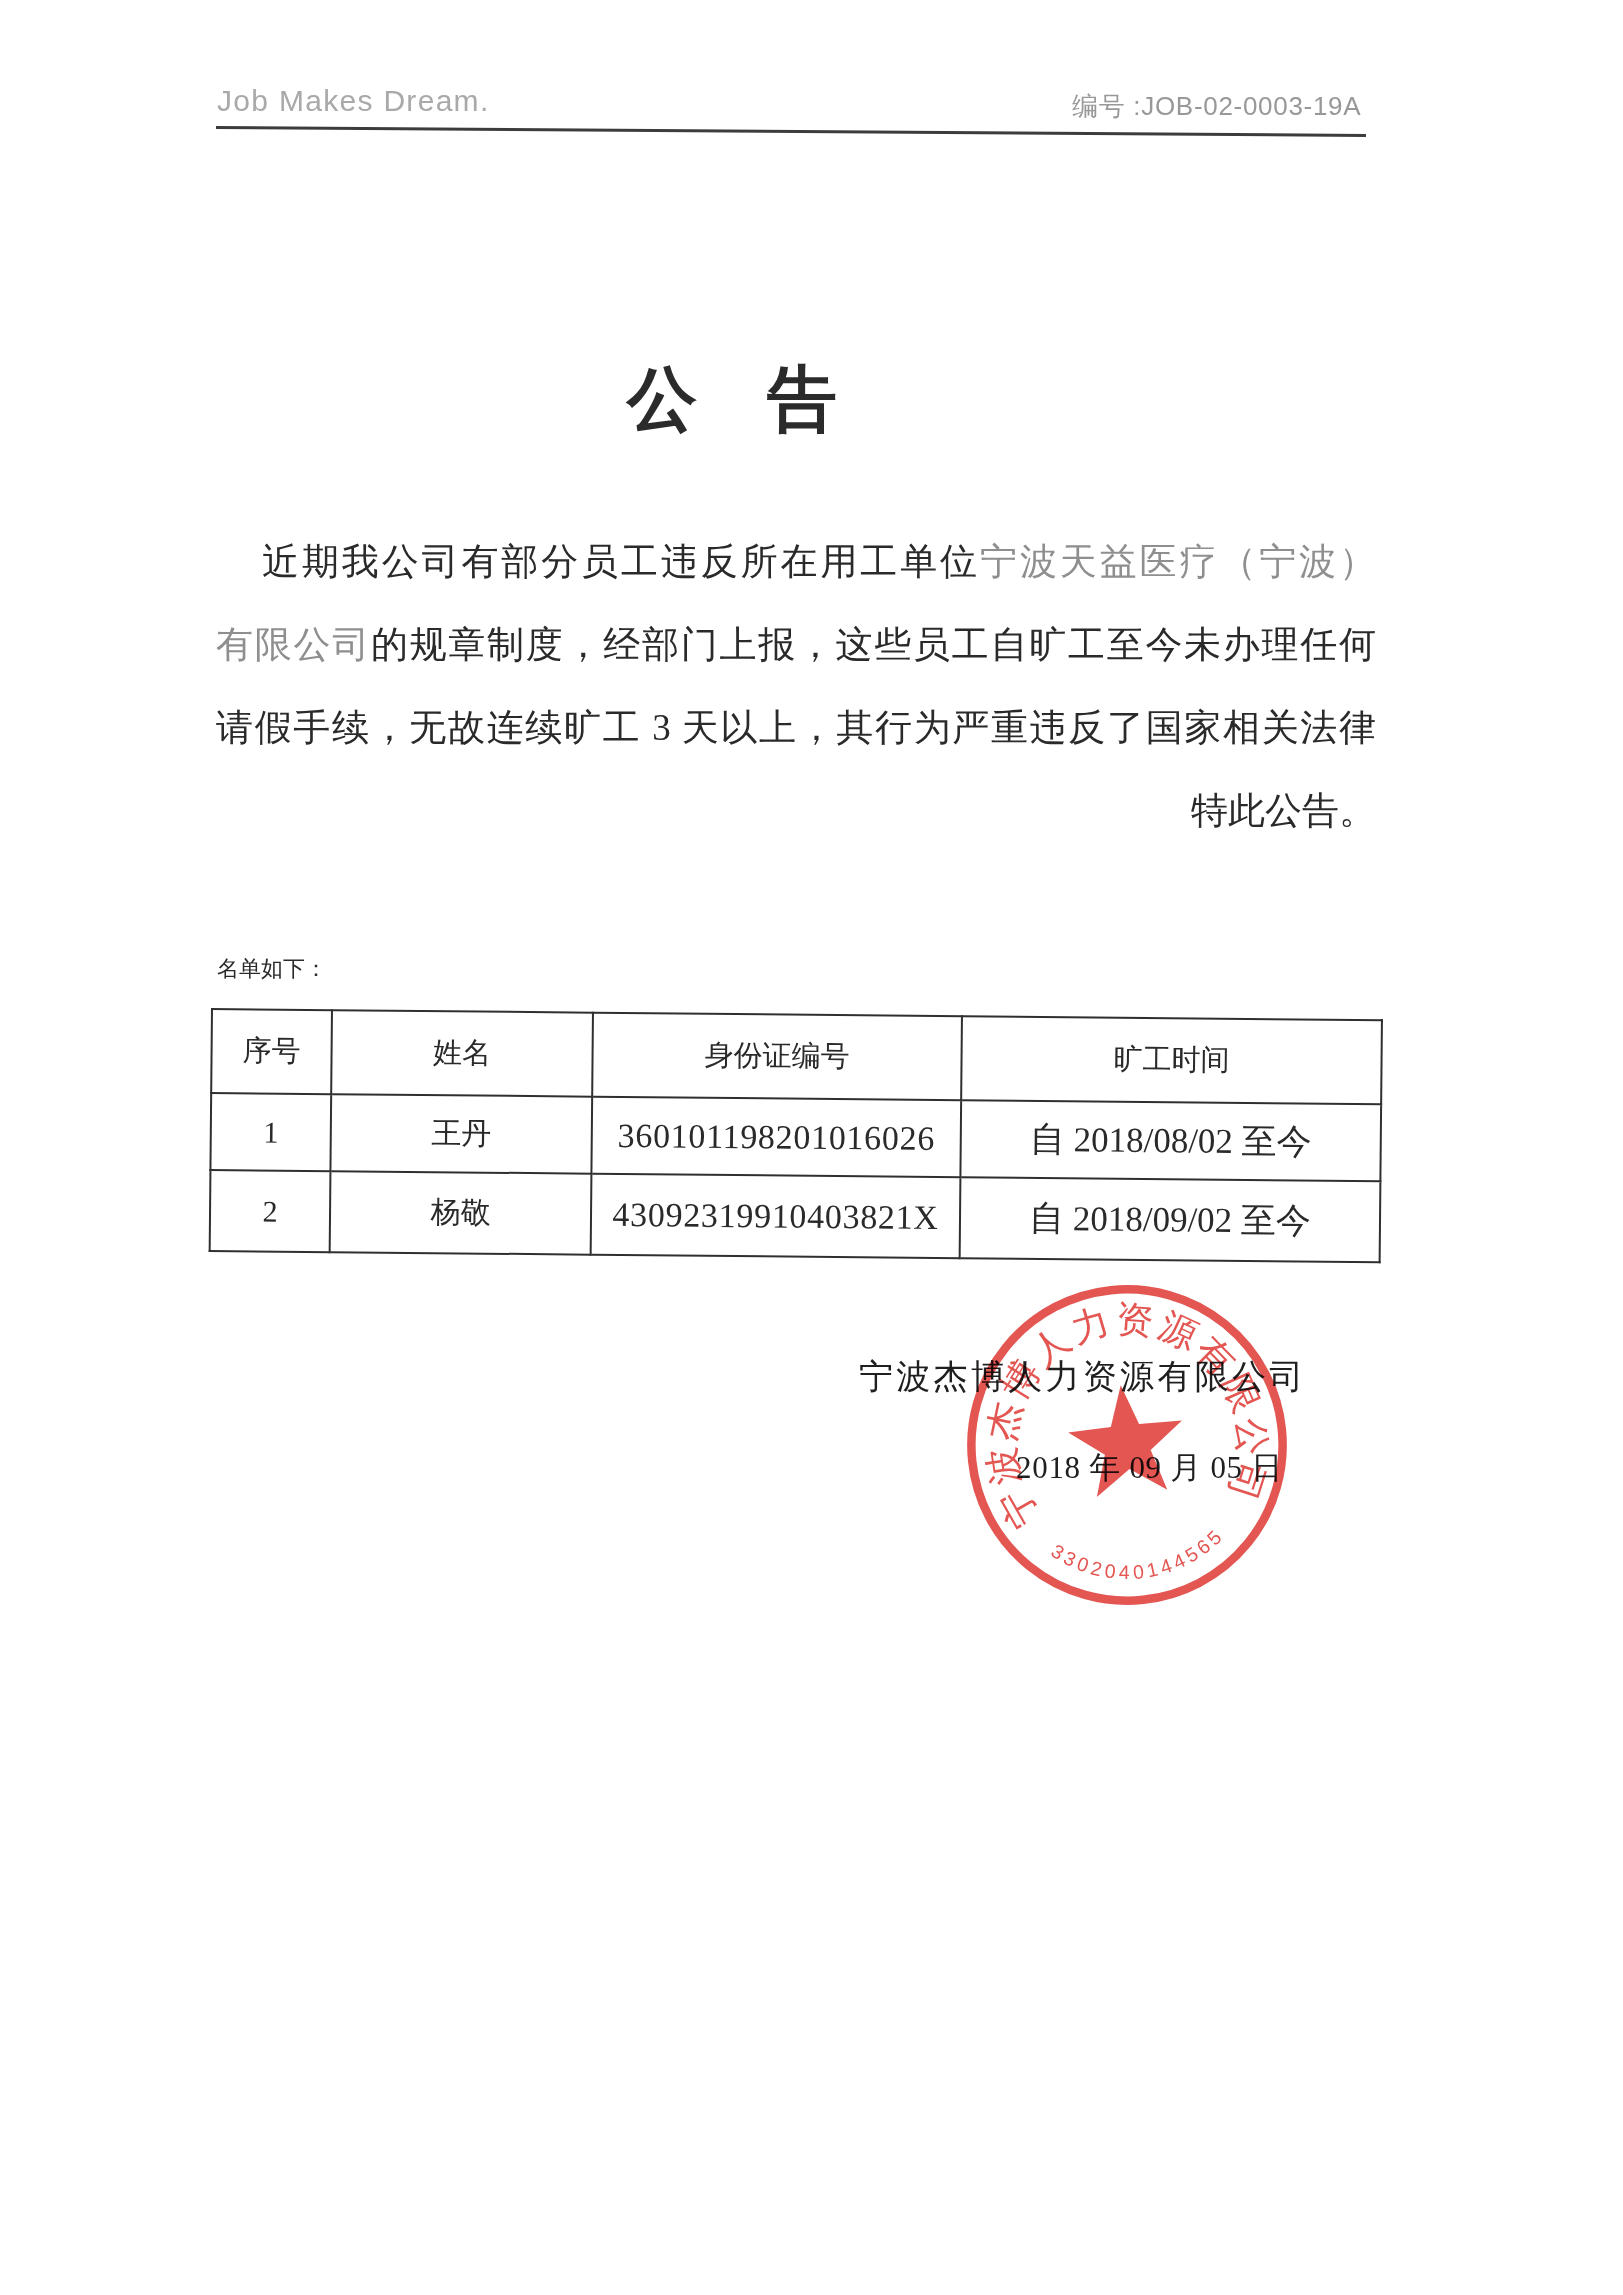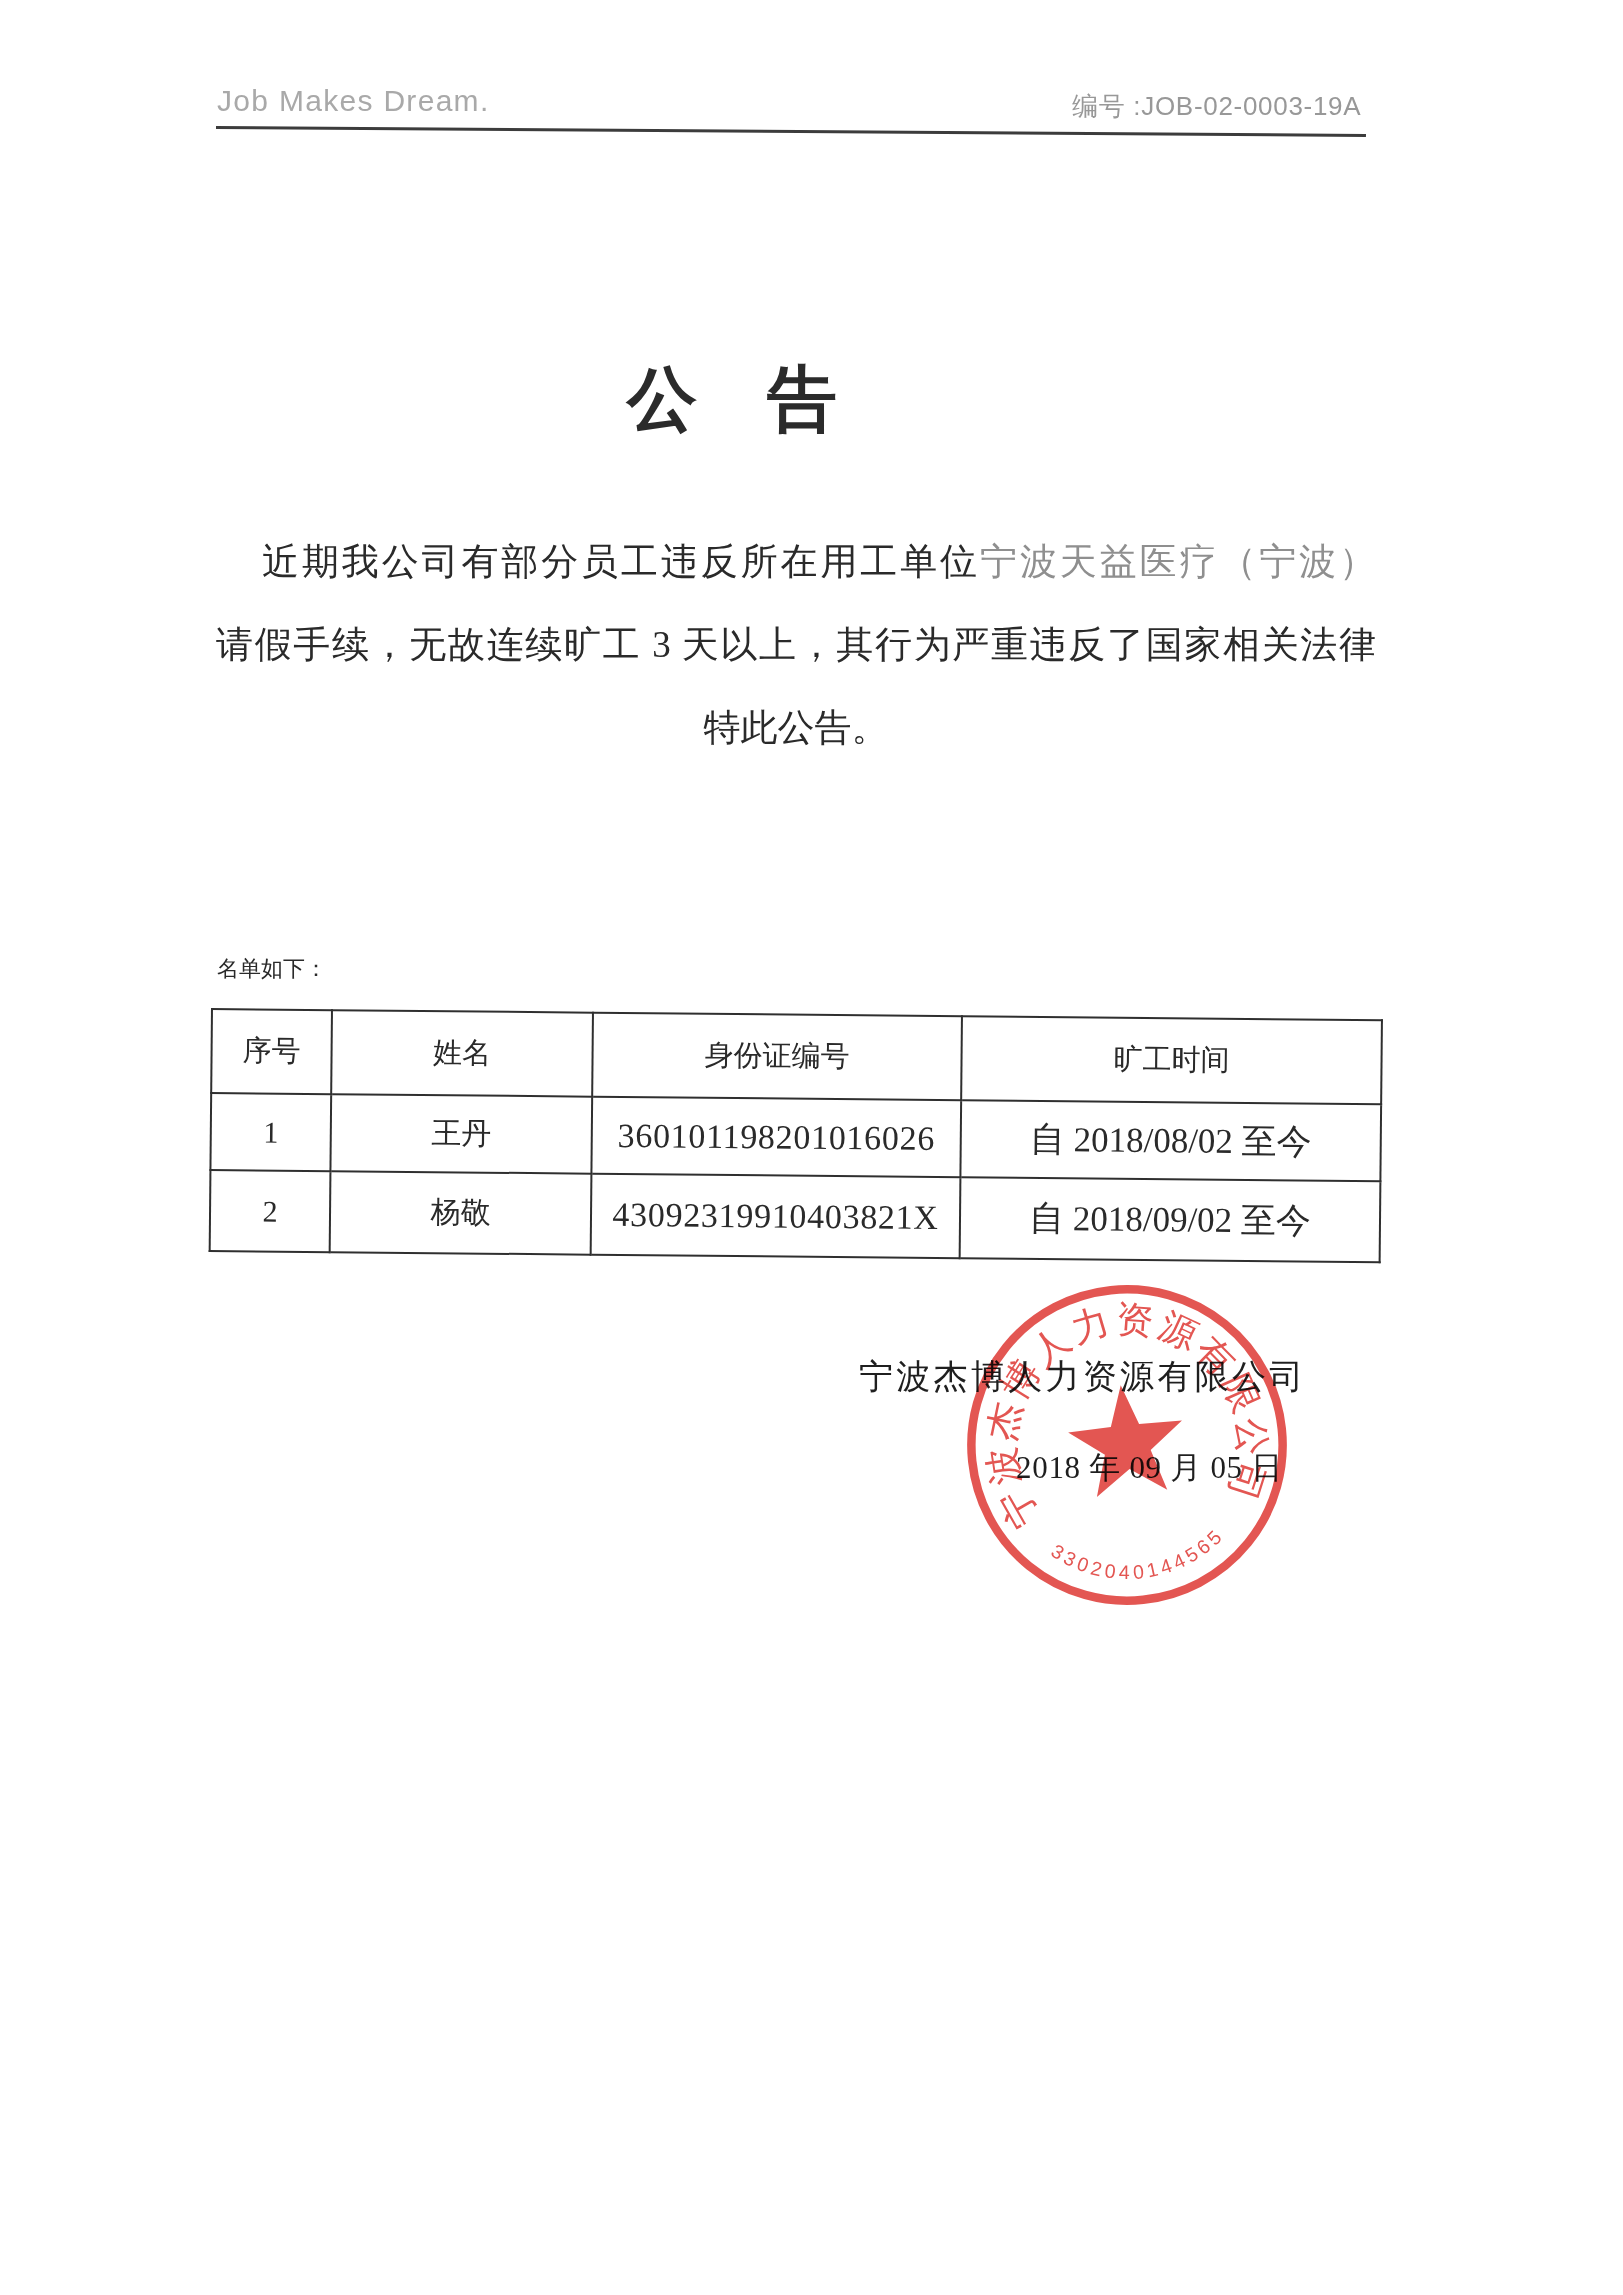--- a/index.html
+++ b/index.html
@@ -30,21 +30,21 @@
   }
 
   
   .para{
     left:216px;top:520px;width:1160px;
     font-size:37px;line-height:83px;color:#2a2a2a;
   }
   .bline{display:block;height:83px;overflow:visible;}
   .bline.just{text-align:justify;text-align-last:justify;}
   .bline.first{text-indent:46px;}
-  .bline.last{text-align:center;}
+  .bline.last{text-align:right;}
   .seg-light{color:#8f8f8f;}
 
   .list-intro{left:217px;top:954px;font-size:22px;color:#2a2a2a;}
 
   
   .emp-table{
     left:211px;top:1008px;width:1161px;border-collapse:collapse;table-layout:fixed;
     transform:rotate(0.55deg);transform-origin:left top;color:#2a2a2a;
   }
   .emp-table td,.emp-table th{
@@ -81,20 +81,21 @@
 <body>
 
 <div class="abs slogan">Job Makes Dream.</div>
 <div class="abs doc-no">编号 :JOB-02-0003-19A</div>
 <div class="abs header-rule"></div>
 
 <div class="abs title">公　告</div>
 
 <div class="abs para">
   <span class="bline just first"><span>近期我公司有部分员工违反所在用工单位</span><span class="seg-light">宁波天益医疗（宁波）</span></span>
+  <span class="bline just"><span class="seg-light">有限公司</span><span>的规章制度，经部门上报，这些员工自旷工至今未办理任何</span></span>
   <span class="bline just"><span>请假手续，无故连续旷工 3 天以上，其行为严重违反了国家相关法律</span></span>
   <span class="bline last"><span>特此公告。</span></span>
 </div>
 
 <div class="abs list-intro">名单如下：</div>
 
 <table class="abs emp-table">
   <tbody>
       <tr class="row-head">
     <th class="col-no">序号</th>

